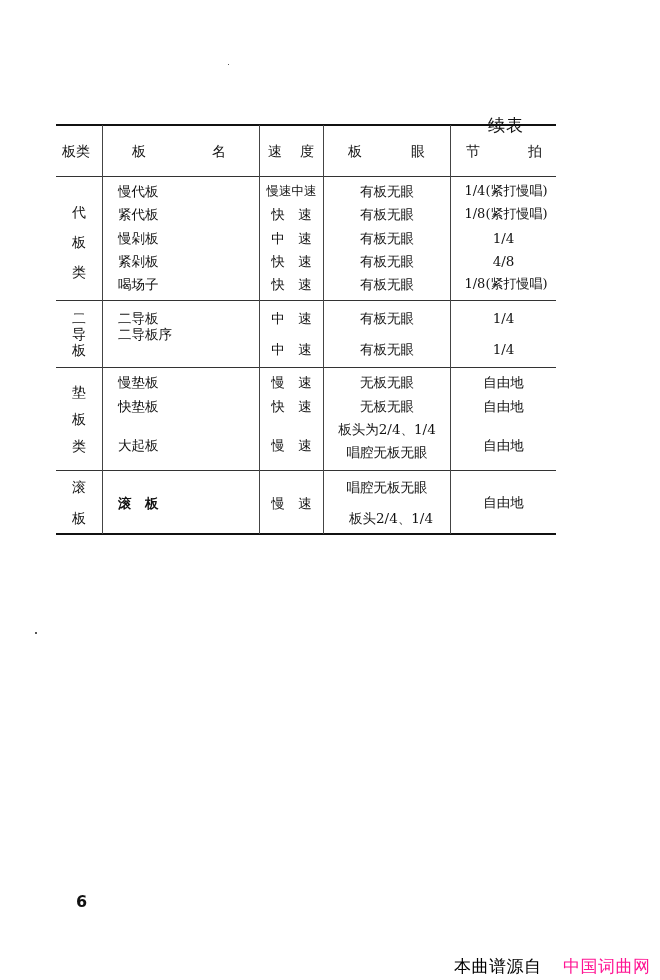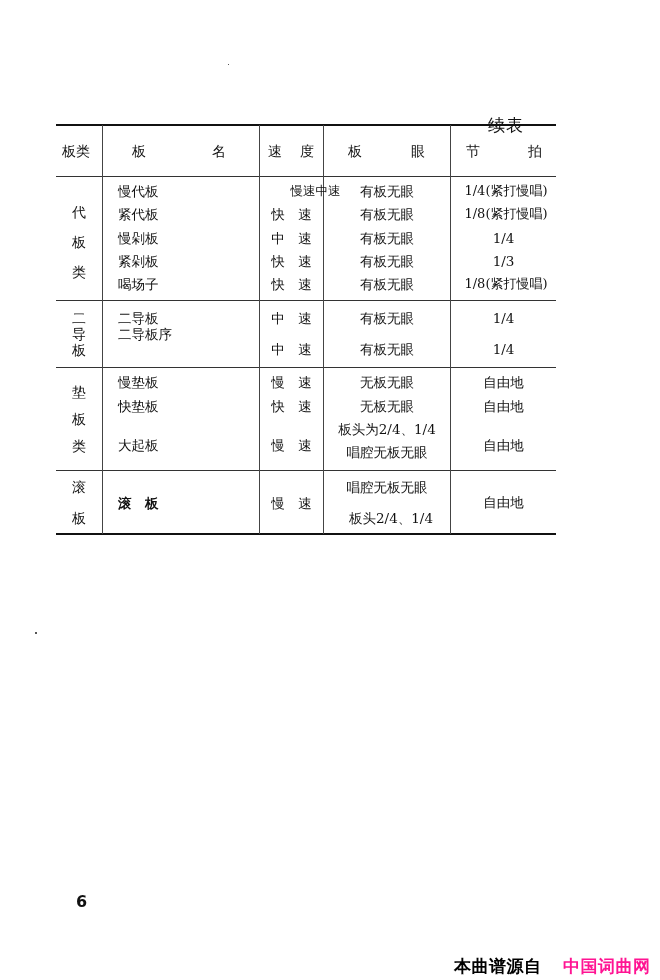--- a/index.html
+++ b/index.html
@@ -55,21 +55,21 @@
       left: 76px;
       top: 892px;
       font-family: "DejaVu Sans", "Liberation Sans", sans-serif;
       font-weight: bold;
       font-size: 16px;
     }
 
     .watermark {
       top: 955px;
       font-family: "DejaVu Sans", "Liberation Sans", sans-serif;
-      font-weight: bold;
+      font-weight: normal;
       font-size: 17px;
       letter-spacing: 0.5px;
     }
     .speck { position: absolute; width: 2px; height: 2px; background: #555; }
   </style>
 </head>
 <body>
 
 <div class="abs continued-title">续表</div>
 
@@ -99,41 +99,41 @@
     <span class="cell-text hdr" style="left:528px; top:143px;">拍</span>
   </div>
 
   <div>
     <span class="cat" style="left:56px; top:204px;">代</span>
     <span class="cat" style="left:56px; top:234px;">板</span>
     <span class="cat" style="left:56px; top:264px;">类</span>
 
     <div>
       <span class="cell-text" style="left:118px; top:183px;text-align:center;">慢代板</span>
-      <span class="cell-text center" style="left:260px; width:63px; top:183px; font-size:12.5px;margin-left:24px;">慢速中速</span>
+      <span class="cell-text center" style="left:260px; width:63px; top:183px; font-size:12.5px;">慢速中速</span>
       <span class="cell-text center" style="left:324px; width:126px; top:183px;">有板无眼</span>
       <span class="cell-text center" style="left:451px; width:110px; top:183px; font-size:13px;">1/4(紧打慢唱)</span>
     </div>
     <div>
       <span class="cell-text" style="left:118px; top:206px;">紧代板</span>
       <span class="cell-text center" style="left:260px; width:63px; top:206px;">快　速</span>
       <span class="cell-text center" style="left:324px; width:126px; top:206px;">有板无眼</span>
       <span class="cell-text center" style="left:451px; width:110px; top:206px; font-size:13px;">1/8(紧打慢唱)</span>
     </div>
     <div>
       <span class="cell-text" style="left:118px; top:230px;">慢剁板</span>
       <span class="cell-text center" style="left:260px; width:63px; top:230px;">中　速</span>
       <span class="cell-text center" style="left:324px; width:126px; top:230px;">有板无眼</span>
       <span class="cell-text center" style="left:451px; width:105px; top:230px;">1/4</span>
     </div>
     <div>
       <span class="cell-text" style="left:118px; top:253px;">紧剁板</span>
       <span class="cell-text center" style="left:260px; width:63px; top:253px;">快　速</span>
       <span class="cell-text center" style="left:324px; width:126px; top:253px;">有板无眼</span>
-      <span class="cell-text center" style="left:451px; width:105px; top:253px;">1/3</span>
+      <span class="cell-text center" style="left:451px; width:105px; top:253px;">4/8</span>
     </div>
     <div>
       <span class="cell-text" style="left:118px; top:276px;">喝场子</span>
       <span class="cell-text center" style="left:260px; width:63px; top:276px;">快　速</span>
       <span class="cell-text center" style="left:324px; width:126px; top:276px;">有板无眼</span>
       <span class="cell-text center" style="left:451px; width:110px; top:276px; font-size:13px;">1/8(紧打慢唱)</span>
     </div>
   </div>
 
   <div>

